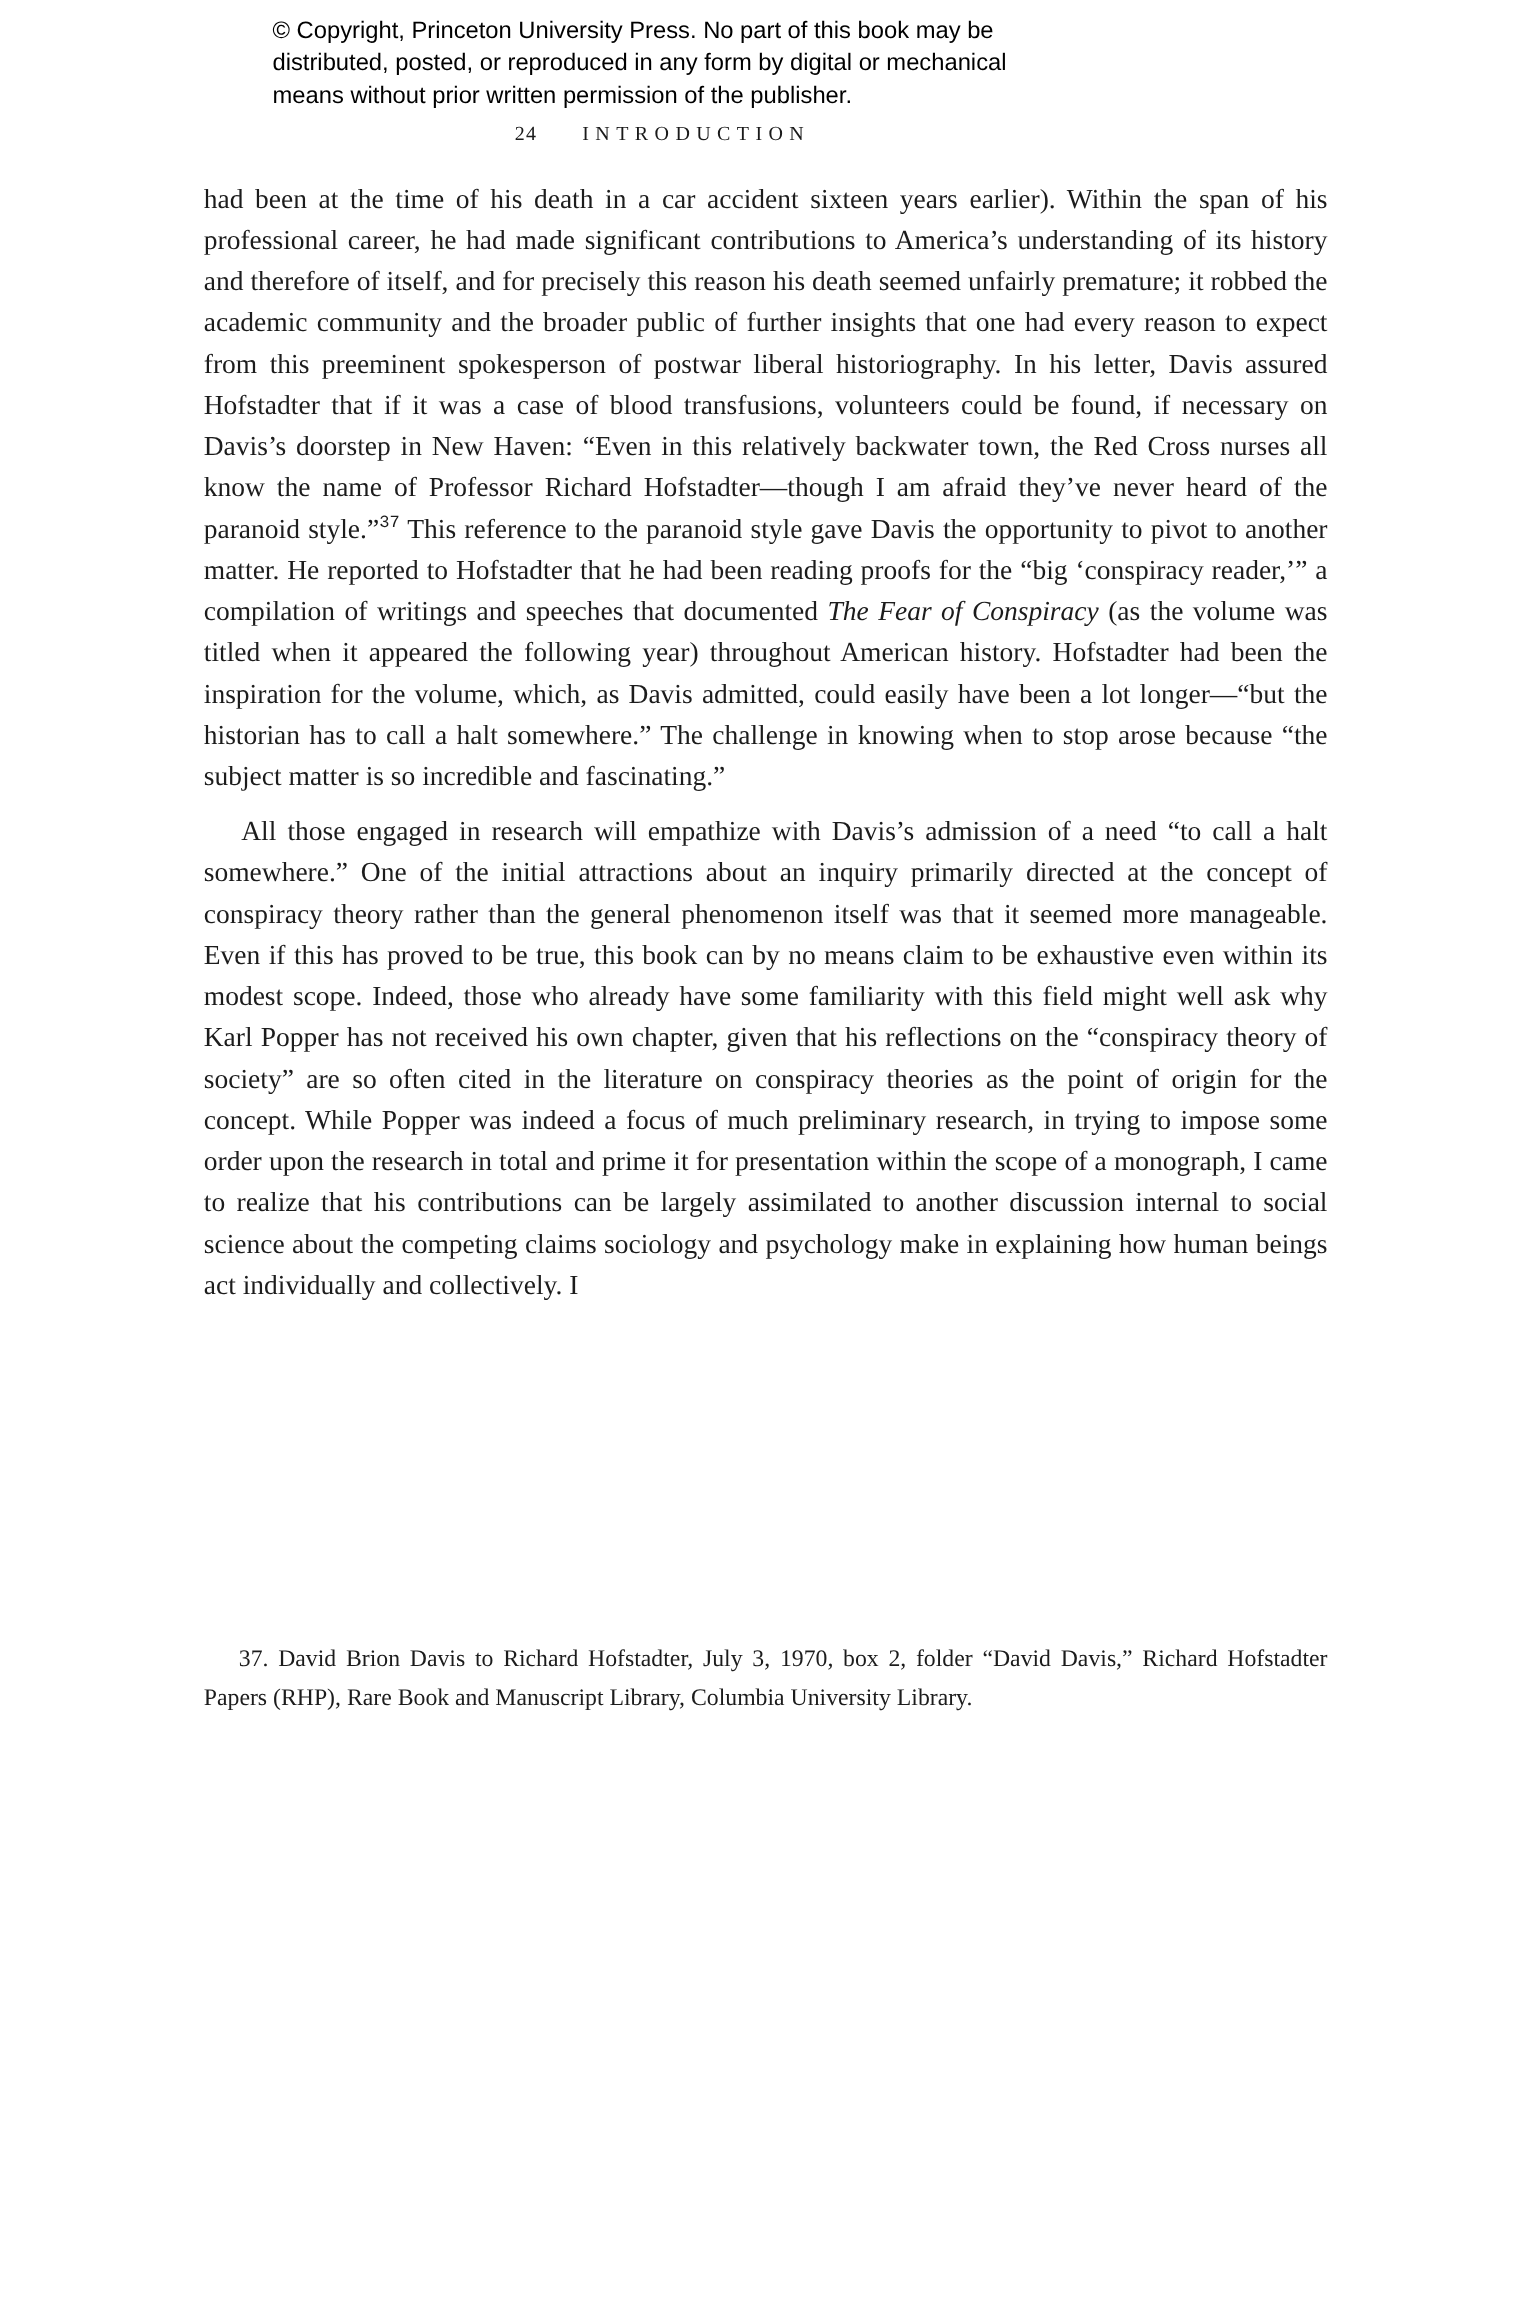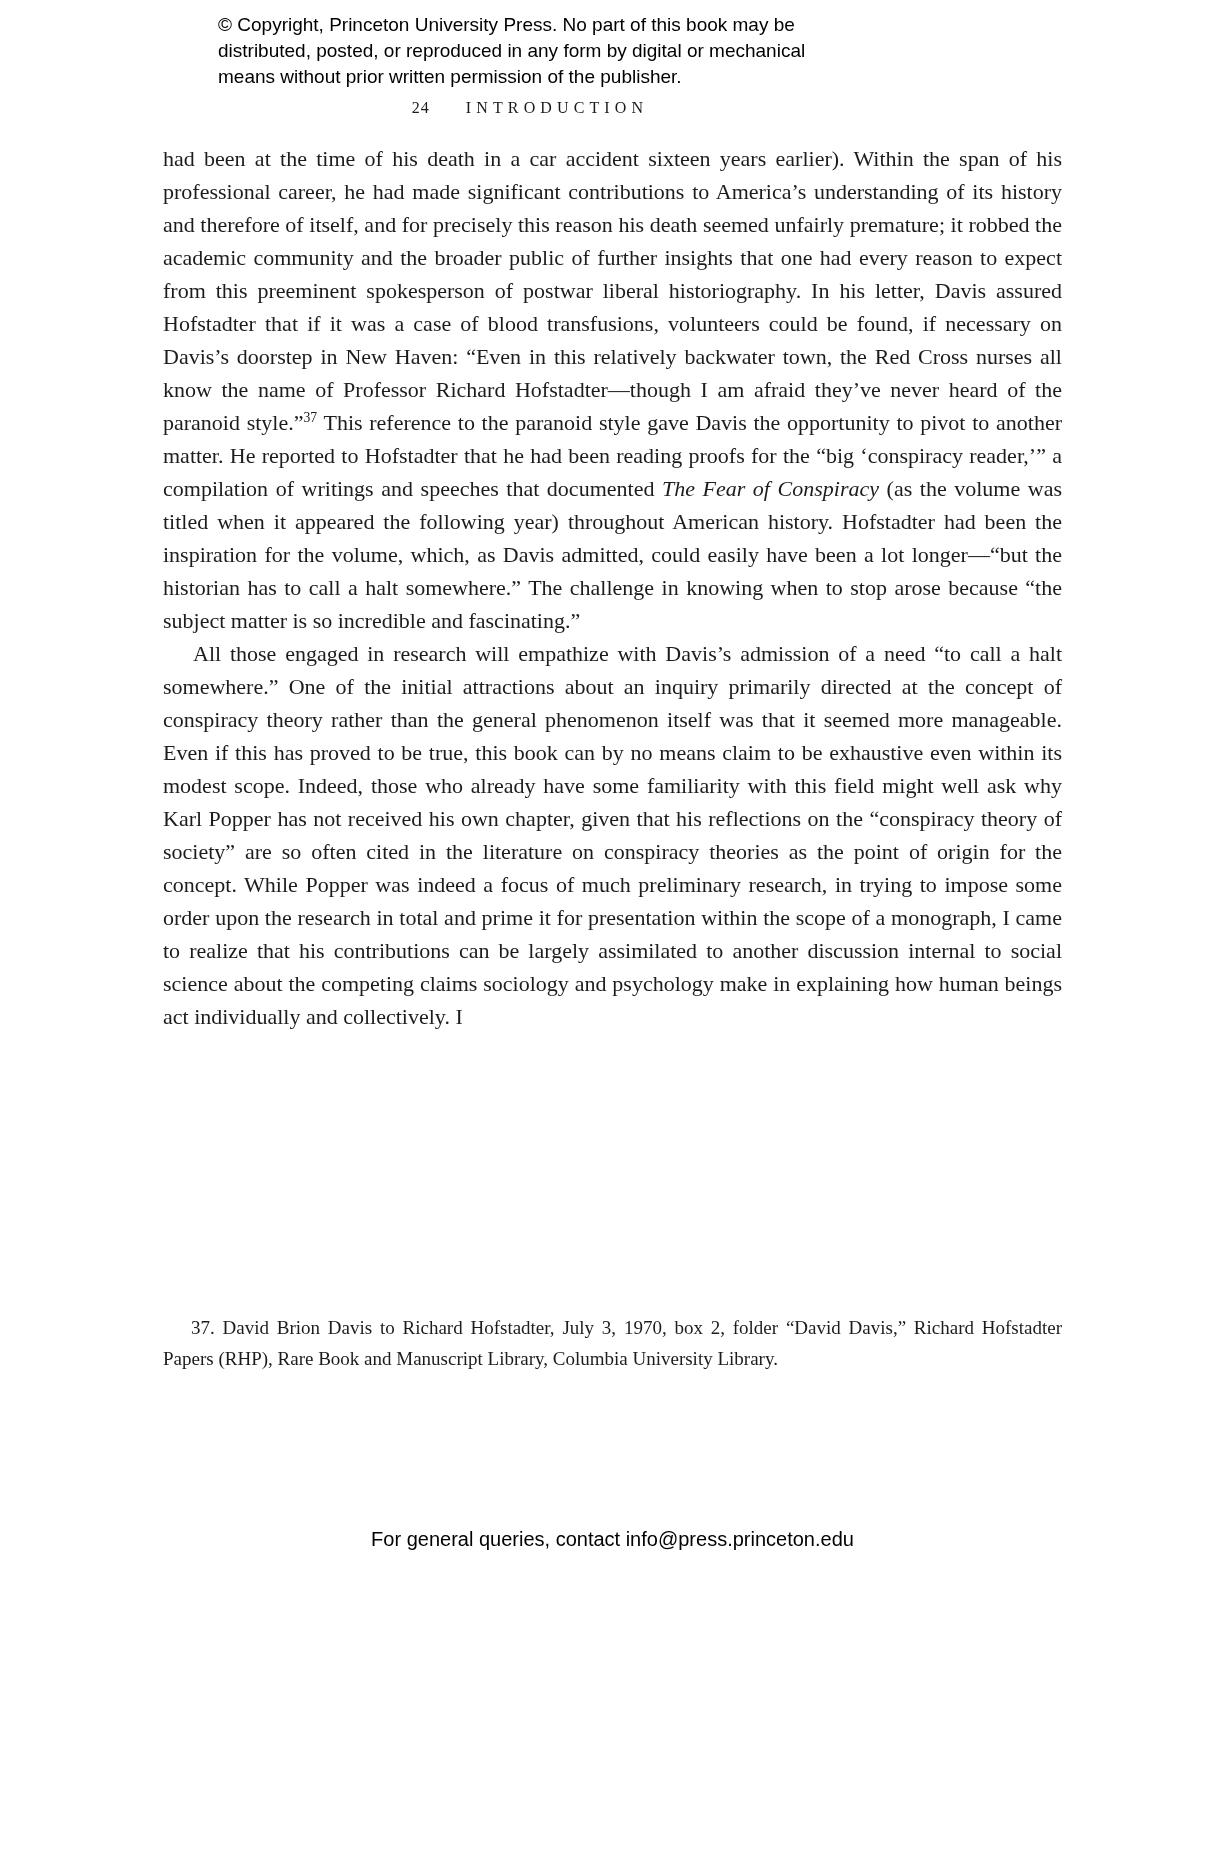--- a/index.html
+++ b/index.html
@@ -52,25 +52,27 @@
     line-height: 33px;
     text-align: justify;
     color: #1c1c1c;
   }
   .body-text p {
     margin: 0;
     padding: 0;
   }
   .body-text p.indent {
     text-indent: 30px;
+    margin-top: 11px;
   }
   .body-text sup {
     font-size: 0.62em;
     line-height: 0;
     vertical-align: super;
+    font-family: Liberation Mono, monospace;
   }
   .body-text em {
     font-style: italic;
   }
   .footnote {
     position: absolute;
     top: 1312px;
     left: 163px;
     width: 899px;
     font-size: 19px;
@@ -101,15 +103,14 @@
     <span class="pagenum">24</span><span class="section">INTRODUCTION</span>
   </div>
 
   <div class="body-text">
       <p><span>had been at the time of his death in a car accident sixteen years earlier). Within the span of his professional career, he had made significant contributions to America’s understanding of its history and therefore of itself, and for precisely this reason his death seemed unfairly premature; it robbed the academic community and the broader public of further insights that one had every reason to expect from this preeminent spokesperson of postwar liberal historiography. In his letter, Davis assured Hofstadter that if it was a case of blood transfusions, volunteers could be found, if necessary on Davis’s doorstep in New Haven: “Even in this relatively backwater town, the Red Cross nurses all know the name of Professor Richard Hofstadter—though I am afraid they’ve never heard of the paranoid style.”</span><sup>37</sup><span> This reference to the paranoid style gave Davis the opportunity to pivot to another matter. He reported to Hofstadter that he had been reading proofs for the “big ‘conspiracy reader,’” a compilation of writings and speeches that documented </span><em>The Fear of Conspiracy</em><span> (as the volume was titled when it appeared the following year) throughout American history. Hofstadter had been the inspiration for the volume, which, as Davis admitted, could easily have been a lot longer—“but the historian has to call a halt somewhere.” The challenge in knowing when to stop arose because “the subject matter is so incredible and fascinating.”</span></p>
       <p class="indent"><span>All those engaged in research will empathize with Davis’s admission of a need “to call a halt somewhere.” One of the initial attractions about an inquiry primarily directed at the concept of conspiracy theory rather than the general phenomenon itself was that it seemed more manageable. Even if this has proved to be true, this book can by no means claim to be exhaustive even within its modest scope. Indeed, those who already have some familiarity with this field might well ask why Karl Popper has not received his own chapter, given that his reflections on the “conspiracy theory of society” are so often cited in the literature on conspiracy theories as the point of origin for the concept. While Popper was indeed a focus of much preliminary research, in trying to impose some order upon the research in total and prime it for presentation within the scope of a monograph, I came to realize that his contributions can be largely assimilated to another discussion internal to social science about the competing claims sociology and psychology make in explaining how human beings act individually and collectively. I</span></p>
     </div>
 
   <div class="footnote">37. David Brion Davis to Richard Hofstadter, July 3, 1970, box 2, folder “David Davis,” Richard Hofstadter Papers (RHP), Rare Book and Manuscript Library, Columbia University Library.</div>
 
-  <div class="footer">For general queries, contact info@press.princeton.edu</div>
 
 </div>
 
 </body></html>

